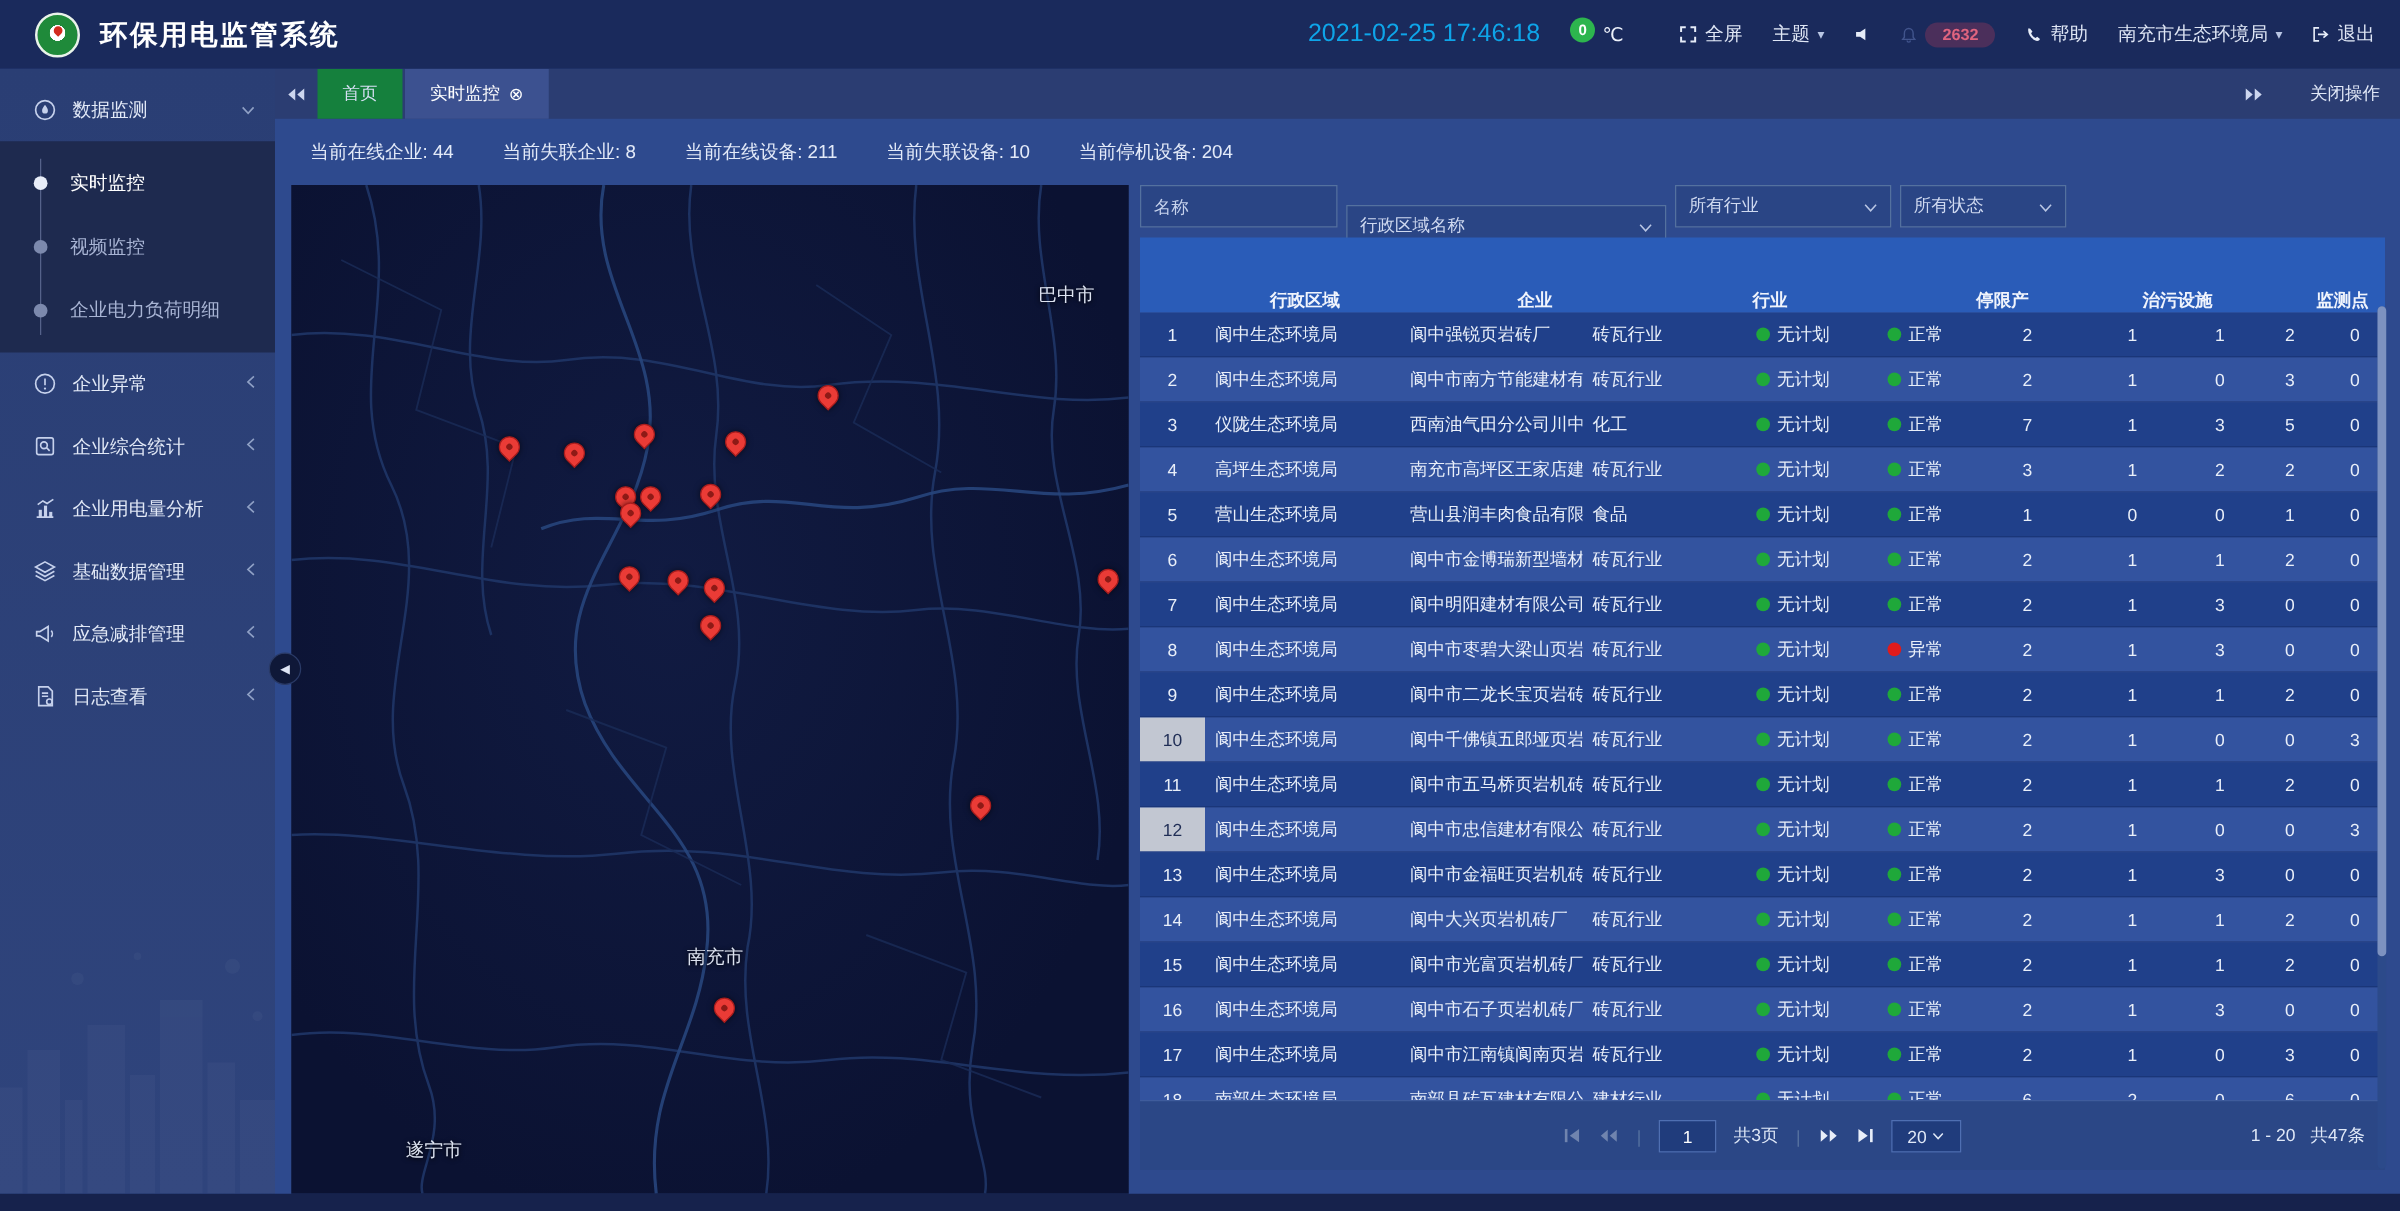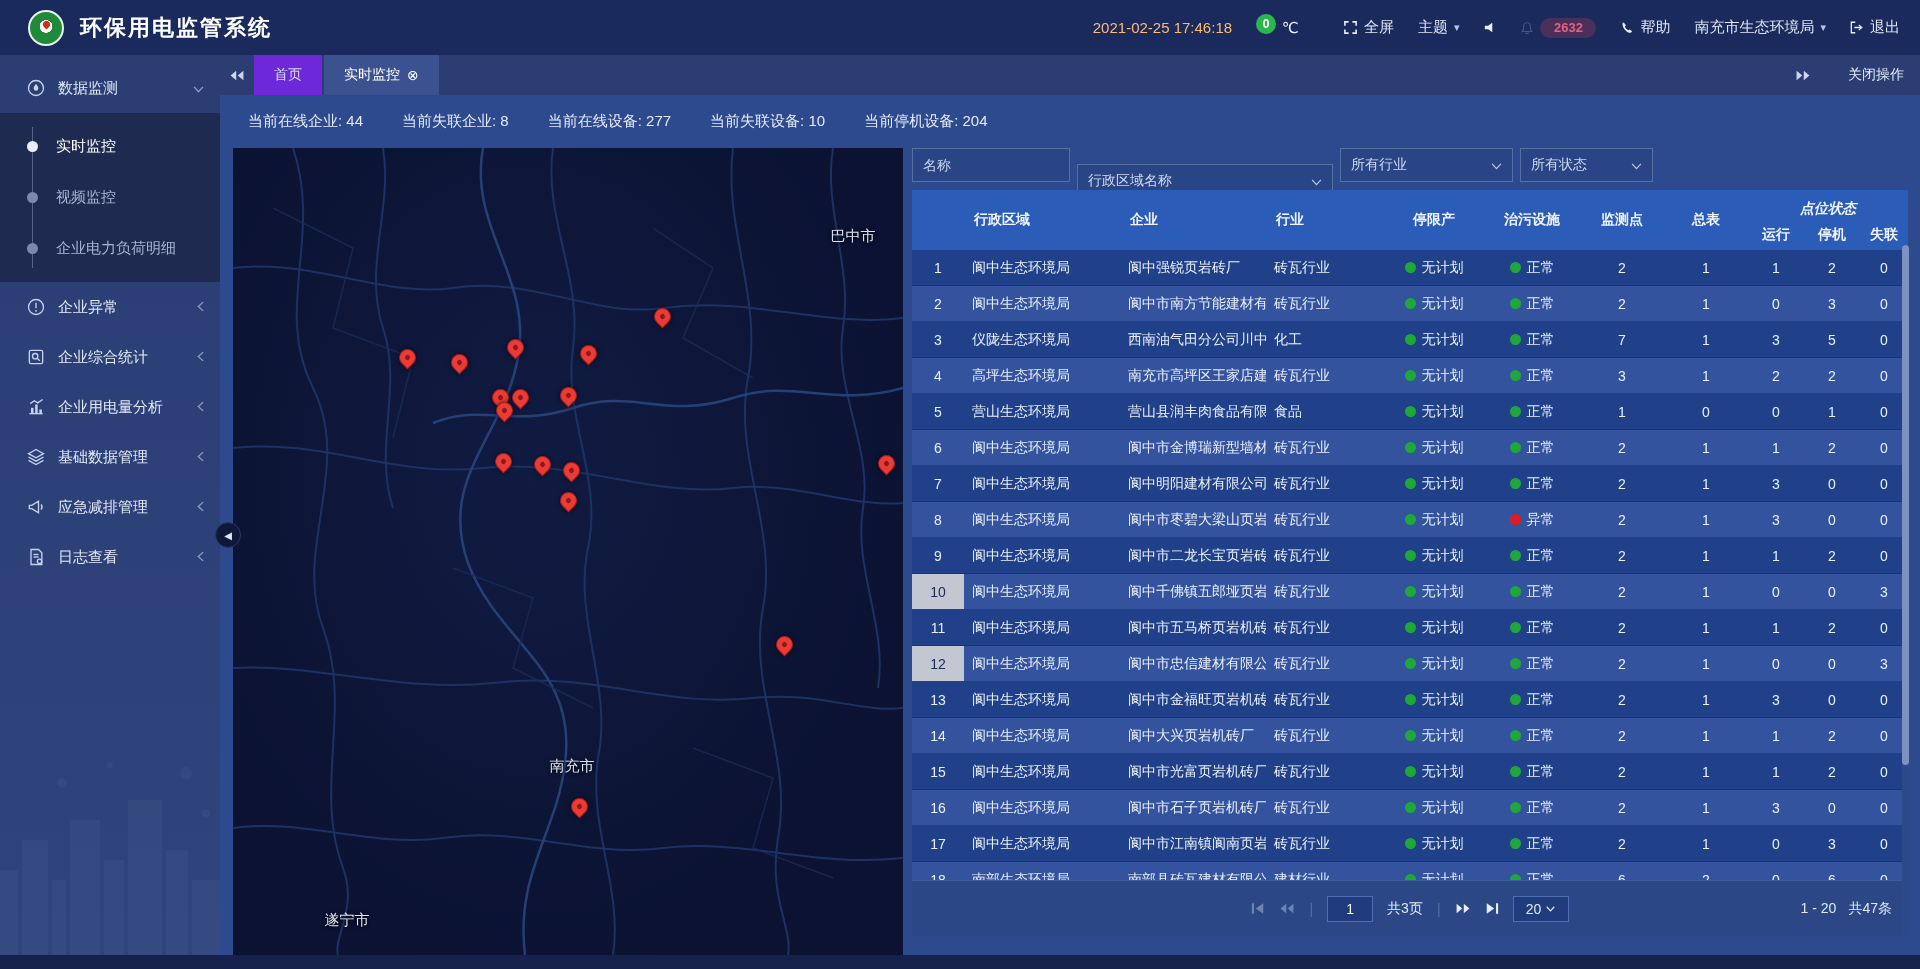--- a/index.html
+++ b/index.html
@@ -18,21 +18,21 @@
     width:36px; height:36px; border-radius:50%;
     background:radial-gradient(circle at 50% 45%, #ffffff 0 26%, #1f8a3a 27% 100%);
     border:2px solid #e9f3ea; position:relative; flex:0 0 auto;
   }
   .logo::after{ content:''; position:absolute; left:13px; top:9px; width:7px; height:7px;
     background:#d22c1f; border-radius:50% 50% 50% 0; transform:rotate(-45deg); }
   .app-title { font-size:22px; font-weight:bold; color:#ffffff; margin-left:16px; letter-spacing:2px; }
   .top-spacer { flex:1; }
   .top-item { display:flex; align-items:center; gap:6px; margin-left:24px; font-size:15px; color:#dfe6f5; white-space:nowrap; }
   .top-item svg { display:block; }
-  .datetime { font-size:15px; color:#fdba74; }
+  .datetime { font-size:20px; color:#0ea5e9; }
   .temp-circle { width:20px; height:20px; border-radius:50%; background:#2db54e; color:#fff;
     font-size:12px; font-weight:bold; display:flex; align-items:center; justify-content:center; margin-top:-8px; }
   .temp-unit { font-size:15px; color:#eef2fb; }
   .caret { font-size:11px; color:#b9c6e4; }
   .badge-pill { min-width:56px; height:20px; border-radius:10px; background:rgba(205,60,90,0.28);
     color:#e0647f; font-size:13px; font-weight:bold; display:flex; align-items:center; justify-content:center; padding:0 10px; }
   .bell { color:#41548c; }
   .icon-white { color:#e6ecf8; }
   
   .sidebar {
@@ -50,21 +50,21 @@
   .sub-item .sub-label { font-size:15px; color:#a8b4d4; }
   .sub-item.active .dot { background:#e8edf8; }
   .sub-item.active .sub-label { color:#ffffff; }
   .skyline { position:absolute; bottom:0; left:0; opacity:.55; }
   
   .main { position:absolute; left:220px; top:55px; width:1700px; height:914px; }
   .tabbar { position:relative; height:40px; background:#2b3d72; display:flex; align-items:stretch; }
   .tab-scroll { width:34px; display:flex; align-items:center; justify-content:center; color:#cdd6ee; cursor:pointer; }
   .tabs { display:flex; align-items:stretch; }
   .tab { display:flex; align-items:center; gap:7px; padding:0 20px; font-size:14px;
-    background:#6d28d9; color:#d6dff4; margin-right:2px; cursor:pointer; }
+    background:#15803d; color:#d6dff4; margin-right:2px; cursor:pointer; }
   .tab.active { background:#3c5190; color:#ffffff; }
   .tab .tab-close { font-size:14px; color:#fff; cursor:pointer; }
   .tabbar-right { position:absolute; right:0; top:0; height:40px; display:flex; align-items:center; gap:28px; padding-right:16px; }
   .close-ops { font-size:14px; color:#e2e9f8; cursor:pointer; }
   .statsbar { height:53px; display:flex; align-items:center; gap:39px; padding-left:28px;
     background:#2e4a8e; font-size:15px; color:#e3eaf8; }
   .content { position:absolute; top:93px; left:0; width:1700px; height:821px; }
   
   .map { position:absolute; left:13px; top:0; width:670px; height:807px;
     background:radial-gradient(ellipse at 45% 40%, #111b42 0%, #0b1232 75%); overflow:hidden; }
@@ -84,21 +84,21 @@
   .f-box .f-chev { margin-left:auto; color:#b9c6e4; }
   .f-input { width:158px; margin-right:7px; background:#2a4585; border:1px solid #54719f; height:34px;
     color:#e6ecf8; font-size:14px; padding:0 10px; outline:none; font-family:inherit; }
   .f-input::placeholder { color:#c6d2ec; }
   .f-region { width:256px; margin-right:7px;margin-top:16px; }
   .f-industry { width:173px; margin-right:7px; }
   .f-status { width:133px; }
   
   .grid-cols { display:grid; grid-template-columns:52px 156px 146px 118px 100px 96px 84px 84px 56px 56px 48px; }
   .thead { position:absolute; top:42px; left:0; width:100%; height:60px; background:#2a5cb8;
-    grid-template-rows:30px 30px; font-size:14px; font-weight:bold; color:#f0f4fc; }
+    grid-template-rows:30px 30px; font-size:14px; font-weight:bold; color:#f0f4fc;gap:42px; }
   .thead .h { grid-row:1/3; display:flex; align-items:center; }
   .thead .h.txt { padding-left:10px; }
   .thead .h.num { justify-content:center; }
   .thead .grp { grid-column:9/12; grid-row:1; display:flex; align-items:flex-end; justify-content:center;
     font-style:italic; padding-bottom:2px; }
   .thead .sub { grid-row:2; display:flex; align-items:center; justify-content:center; }
   .tbody { position:absolute; top:102px; left:0; width:100%; height:630px; overflow:hidden; }
   .trow { height:36px; align-items:center; font-size:14px; color:#e9eff9; cursor:pointer; border-bottom:1px solid rgba(12,28,74,.35); }
   .trow.odd { background:#20408a; }
   .trow.even { background:#33539f; }
@@ -325,21 +325,21 @@
             <path d="M11 1 L18 7 L11 13 Z M2 1 L9 7 L2 13 Z" fill="currentColor"></path>
           </svg>
       </span>
       <span class="close-ops">关闭操作</span>
     </div>
   </div>
 
   <div class="statsbar" id="statsbar">
       <span class="stat">当前在线企业: 44</span>
       <span class="stat">当前失联企业: 8</span>
-      <span class="stat">当前在线设备: 277</span>
+      <span class="stat">当前在线设备: 211</span>
       <span class="stat">当前失联设备: 10</span>
       <span class="stat">当前停机设备: 204</span>
     </div>
 
   <div class="content">
 
     <div class="map" id="map">
       <svg class="roads" width="670" height="807" viewBox="0 0 670 807">
         <g fill="none" stroke="#1d3262" stroke-width="2">
           <path d="M60 0 C90 90 40 160 80 240 C120 320 60 400 90 480 C120 560 80 640 110 720 C125 760 100 790 105 807"></path>

